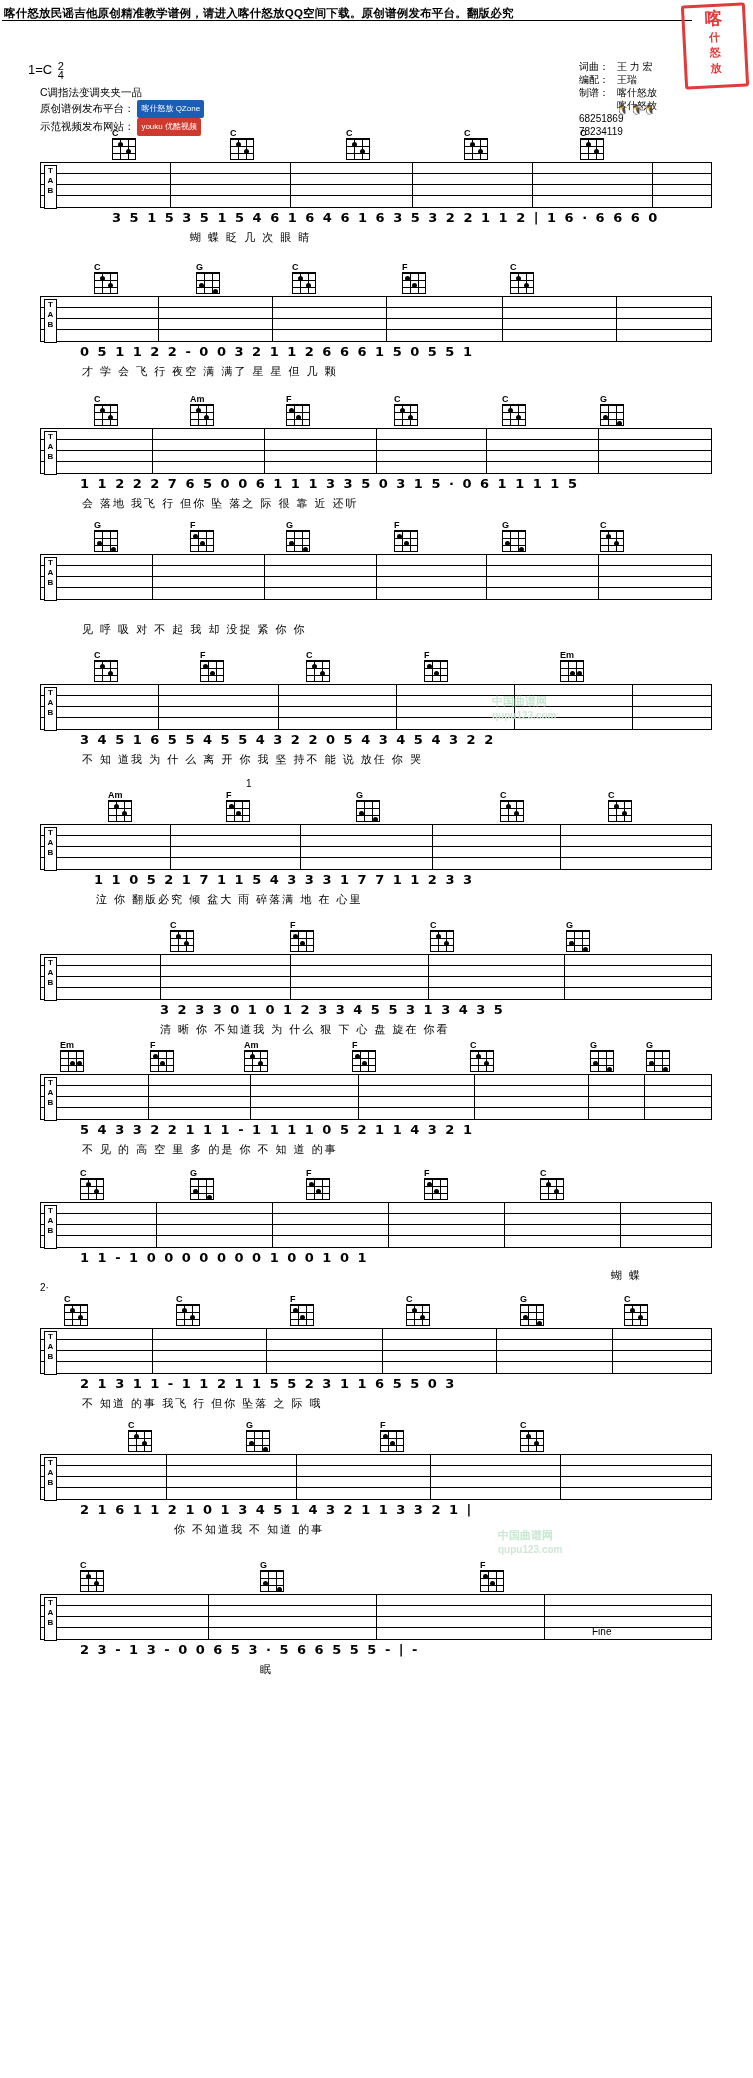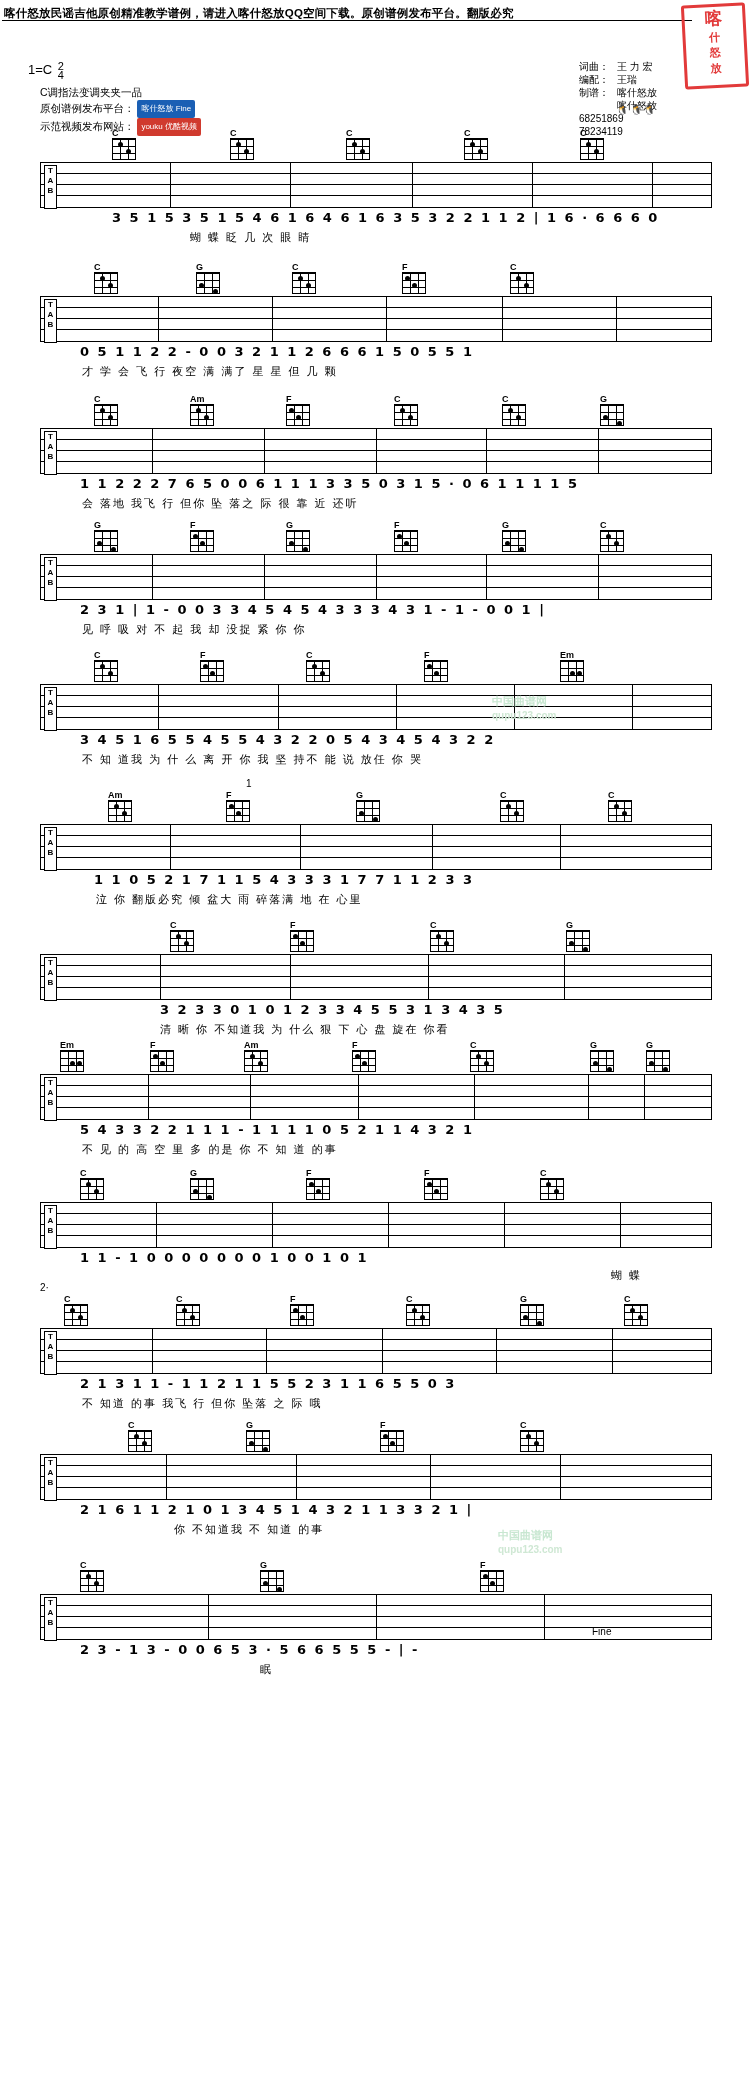--- a/index.html
+++ b/index.html
@@ -82,21 +82,21 @@
     <span class="ts">
       <span style="display:block">2</span>
       <span style="display:block">4</span>
     </span>
   </div>
 
   <div class="leftnotes">
     <div class="row">C调指法变调夹夹一品</div>
     <div class="row">
       <span>原创谱例发布平台：</span>
-      <span class="chip">喀什怒放 Fine</span>
+      <span class="chip">喀什怒放 QZone</span>
     </div>
     <div class="row">
       <span>示范视频发布网站：</span>
       <span class="chip red">youku 优酷视频</span>
     </div>
   </div>
 
   <div class="credits">
     <div><span class="lbl">词曲：</span><span>王 力 宏</span></div>
     <div><span class="lbl">编配：</span><span>王瑞</span></div>
@@ -310,21 +310,20 @@
         </div>
     </div>
     <div class="staff">
       <div class="tabmark">T<br>A<br>B</div>
       <div class="barline" style="left:112px"></div>
         <div class="barline" style="left:224px"></div>
       <div class="barline" style="left:336px"></div>
         <div class="barline" style="left:446px"></div>
       <div class="barline" style="left:558px"></div>
     </div>
-    <div class="numline" style="left:40px;top:82px">2 3 1 | 1 - 0 0   3 3 4 5 4 5 4 3   3 3 4 3 1 - 1 - 0 0 1 |</div>
     <div class="lyr" style="left:42px;top:102px">见 呼 吸      对 不 起      我 却 没捉 紧 你        你</div>
   </div>
 
   <div class="sys" style="top:650px">
     <div class="chordrow">
       <div class="chord" style="left:54px">
           <div class="nm">C</div>
           <div class="grid">
             <div class="dot" style="left:5px;top:2px"></div>
             <div class="dot" style="left:13px;top:9px"></div>

